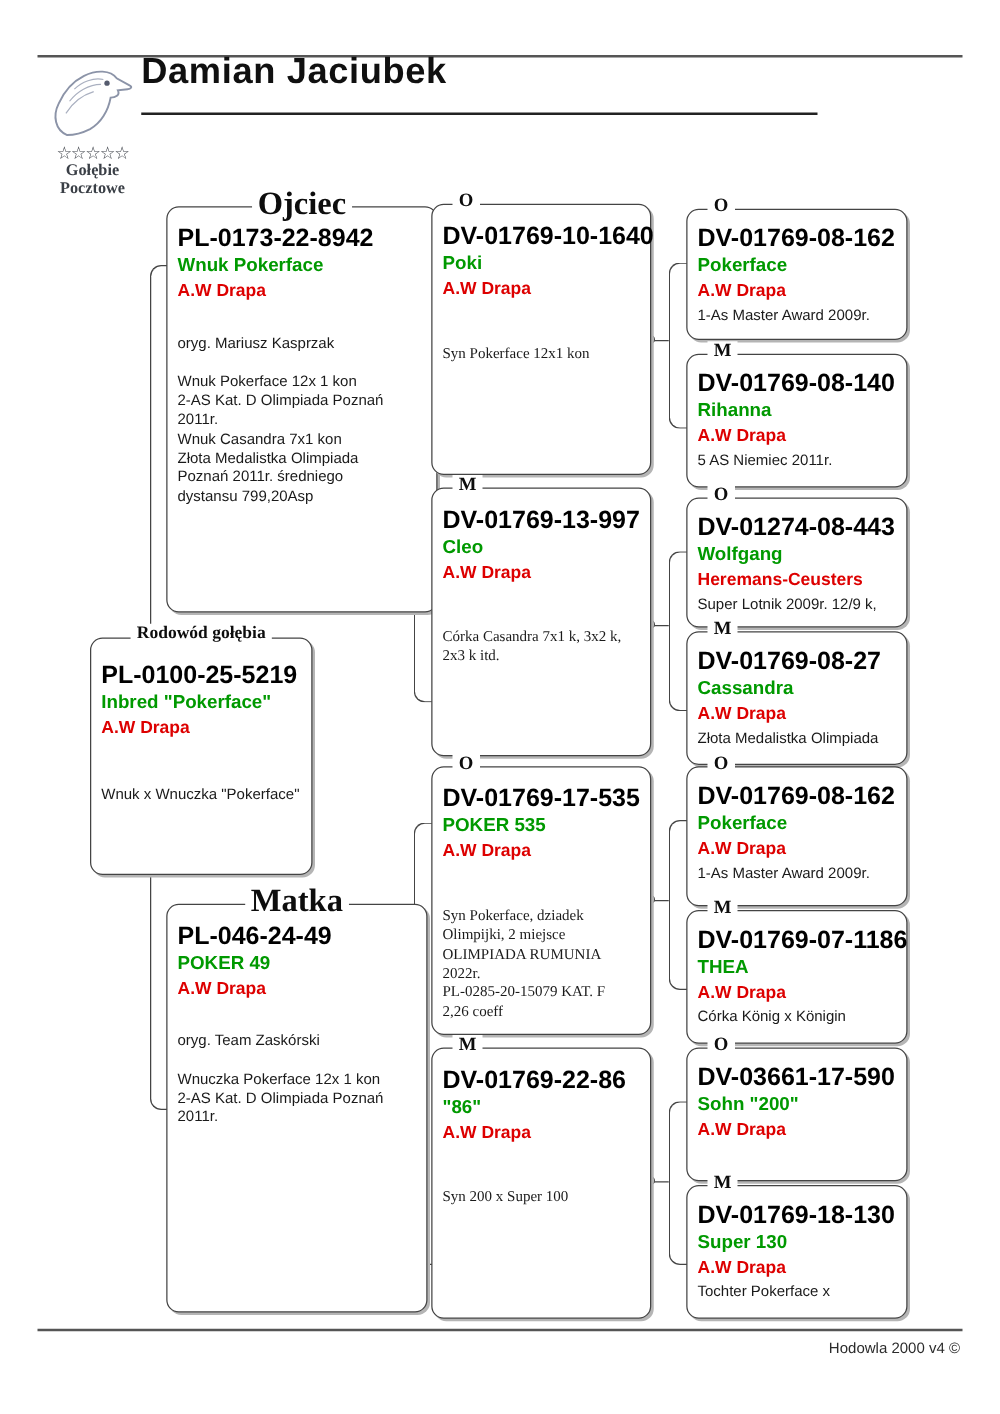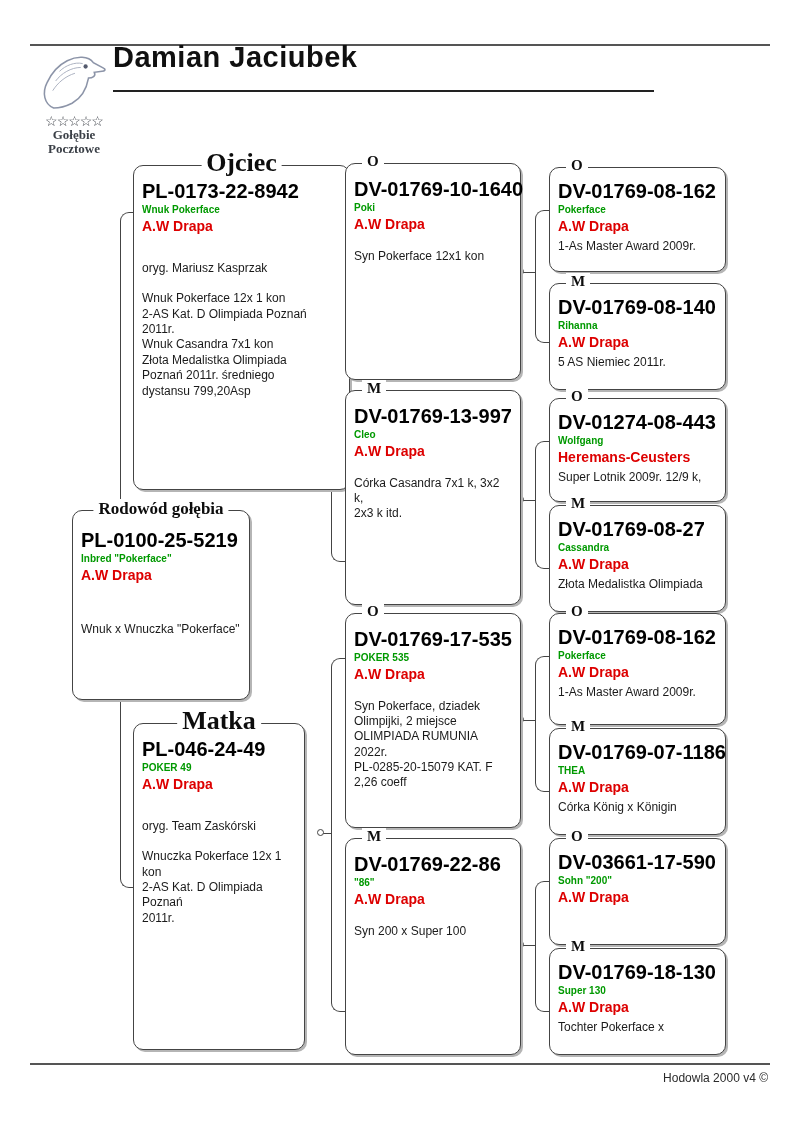--- a/index.html
+++ b/index.html
@@ -13,28 +13,28 @@
   .logo{position:absolute;left:34px;top:52px;width:80px;text-align:center;}
   .logo .stars{font-size:14px;color:#3f434a;line-height:1;letter-spacing:-1px;}
   .logo .logo-text{font-family:"Liberation Serif",serif;font-weight:bold;font-size:13px;
                    color:#3a3f46;line-height:1.05;}
   
   .pbox{position:absolute;background:#fff;border:1px solid #444;border-radius:10px;
         box-shadow:2px 2px 0 #b5b5b5;box-sizing:border-box;padding:10px 8px 6px 8px;z-index:2;}
   .legend{position:absolute;background:#fff;padding:0 5px;font-family:"Liberation Serif",serif;
           font-weight:bold;color:#0d0d0d;white-space:nowrap;z-index:3;}
   .legend-big{font-size:26px;top:-18px;left:50%;transform:translateX(-50%);}
-  .legend-med{font-size:17px;top:-12px;left:50%;transform:translateX(-50%);}
+  .legend-med{font-size:14px;top:-12px;left:50%;transform:translateX(-50%);}
   .legend-small{font-size:15px;top:-11px;left:16px;transform:none;}
   .ring{font-size:20px;font-weight:bold;color:#000;line-height:1.3;white-space:nowrap;}
-  .name{font-size:10px;font-weight:bold;color:#009900;line-height:1.25;white-space:nowrap;}
+  .name{font-size:15px;font-weight:bold;color:#009900;line-height:1.25;white-space:nowrap;}
   .breeder{font-size:14px;font-weight:bold;color:#dd0000;line-height:1.3;white-space:nowrap;}
   .info{font-size:12px;color:#1a1a1a;white-space:pre-line;line-height:1.28;}
   .pad-lg{padding-top:12px;} .pad-md{padding-top:16px;} .pad-sm{padding-top:10px;}
-  .mt-parent{margin-top:26px;} .mt-subject{margin-top:38px;} .mt-mid{margin-top:16px;} .mt-right{margin-top:4px;}
+  .mt-parent{margin-top:26px;} .mt-subject{margin-top:38px;} .mt-mid{margin-top:36px;font-family:Liberation Serif, serif;} .mt-right{margin-top:4px;}
   
   .bracket{position:absolute;border-left:1px solid #444;border-top:1px solid #444;
            border-bottom:1px solid #444;border-radius:9px 0 0 9px;z-index:1;}
   .jline{position:absolute;border-top:1px solid #444;height:0;z-index:1;}
   .jdot{position:absolute;width:5px;height:5px;border:1px solid #444;border-radius:50%;
         background:#fff;z-index:2;}
   
   .footer-credit{position:absolute;right:32px;top:1071px;font-size:12px;color:#2b2b2b;}
 </style>
 </head>
@@ -97,21 +97,21 @@
   </div>
 
   <div class="pbox pad-md" style="left:72px;top:510px;width:178px;height:190px;">
     <span class="legend legend-med">Rodowód gołębia</span>
     <div class="ring">PL-0100-25-5219</div>
     <div class="name">Inbred "Pokerface"</div>
     <div class="breeder">A.W Drapa</div>
     <div class="info mt-subject">Wnuk x Wnuczka "Pokerface"</div>
   </div>
 
-  <div class="pbox pad-lg" style="left:133px;top:723px;width:172px;height:327px;">
+  <div class="pbox pad-lg" style="left:133px;top:723px;width:209px;height:327px;">
     <span class="legend legend-big">Matka</span>
     <div class="ring">PL-046-24-49</div>
     <div class="name">POKER 49</div>
     <div class="breeder">A.W Drapa</div>
     <div class="info mt-parent">oryg. Team Zaskórski
 
 Wnuczka Pokerface 12x 1 kon
 2-AS Kat. D Olimpiada Poznań
 2011r.</div>
   </div>

